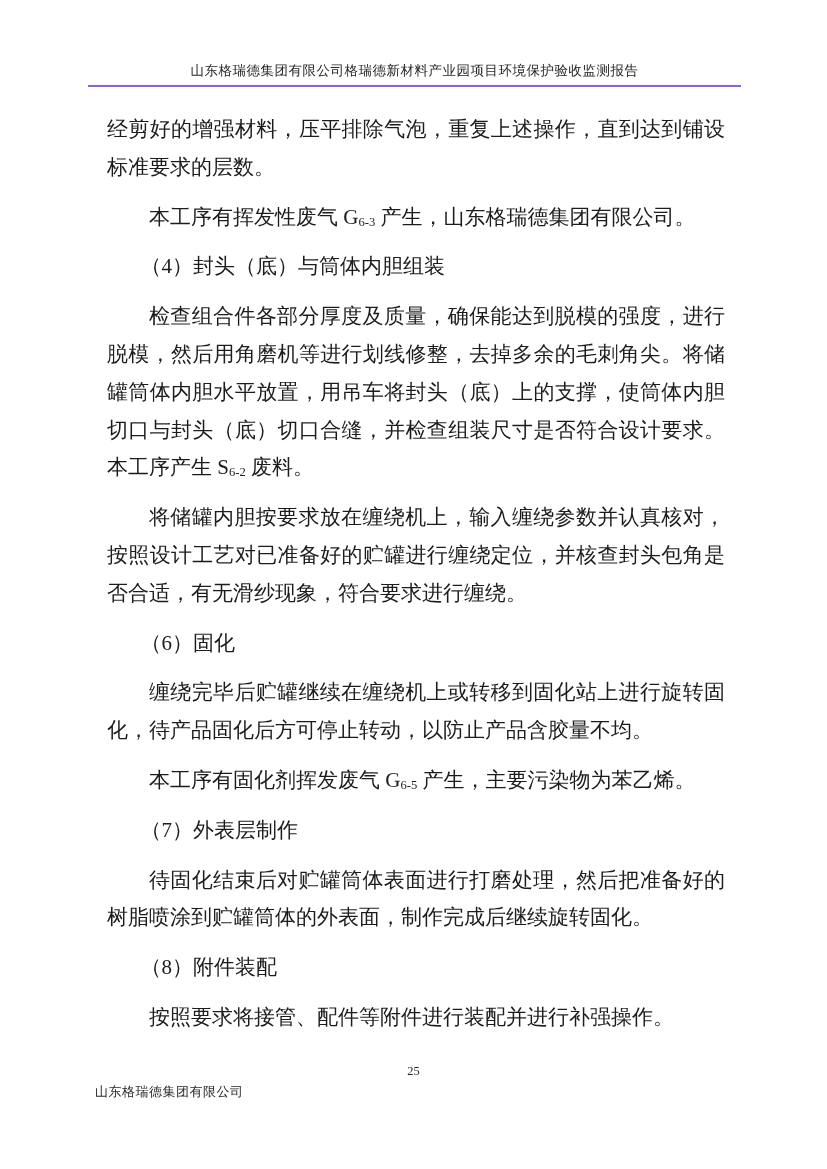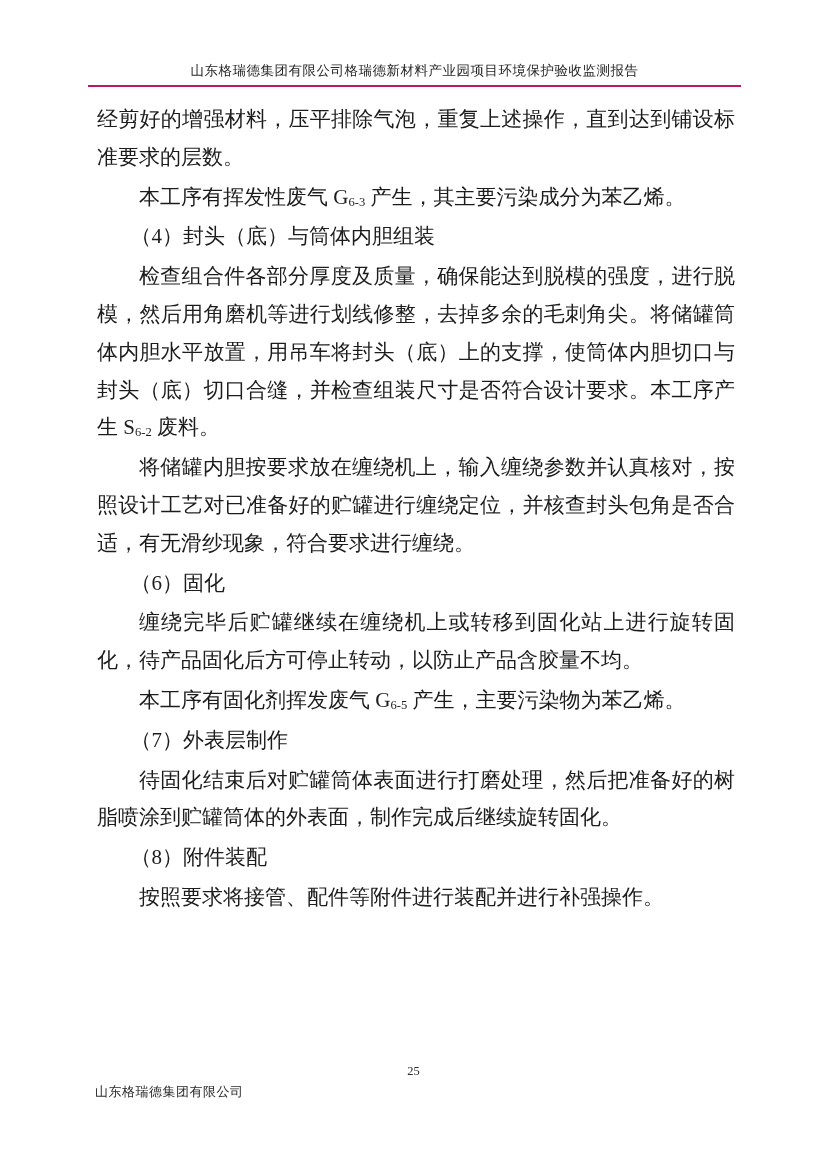--- a/index.html
+++ b/index.html
@@ -9,42 +9,42 @@
     font-family: "Liberation Serif", "DejaVu Serif", serif;
     color: #1c1c1c;
     position: relative;
     overflow: hidden;
   }
   .sheet { position: absolute; inset: 0; background: #ffffff; }
 
   .page-header {
     position: absolute;
     top: 62px; left: 88px; right: 86px;
-    border-bottom: 2px solid #be185d;
+    border-bottom: 2px solid #8b5cf6;
     padding-bottom: 5px;
   }
   .header-title {
     text-align: center;
     font-size: 13.5px;
     letter-spacing: 0.5px;
     color: #262626;
     white-space: nowrap;
   }
 
   .document-body {
     position: absolute;
     top: 99px; left: 95px; right: 90px;
     height: 950px;
     overflow: hidden;
     font-size: 21px;
     line-height: 37.8px;
     text-align: justify;
     text-justify: inter-ideograph;
   }
-  .document-body p { margin: 2px; padding: 0; }
+  .document-body p { margin: 12px; padding: 0; }
   p.continuation { text-indent: 0; }
   p.body { text-indent: 2em; }
   p.heading { text-indent: 1.6em; }
   sub {
     font-size: 0.6em;
     line-height: 0;
     vertical-align: -0.18em;
     letter-spacing: 0;
   }
 
@@ -68,21 +68,21 @@
 
 <div class="sheet">
 
   <div class="page-header">
     <div class="header-title">山东格瑞德集团有限公司格瑞德新材料产业园项目环境保护验收监测报告</div>
   </div>
 
   <div class="document-body">
 
   <p class="continuation"><span>经剪好的增强材料，压平排除气泡，重复上述操作，直到达到铺设标准要求的层数。</span></p>
-      <p class="body"><span>本工序有挥发性废气 </span><span>G</span><sub>6-3</sub><span> 产生，其主要污染成分为苯乙烯。</span></p>
+      <p class="body"><span>本工序有挥发性废气 </span><span>G</span><sub>6-3</sub><span> 产生，山东格瑞德集团有限公司。</span></p>
       <p class="heading"><span>（4）封头（底）与筒体内胆组装</span></p>
       <p class="body"><span>检查组合件各部分厚度及质量，确保能达到脱模的强度，进行脱模，然后用角磨机等进行划线修整，去掉多余的毛刺角尖。将储罐筒体内胆水平放置，用吊车将封头（底）上的支撑，使筒体内胆切口与封头（底）切口合缝，并检查组装尺寸是否符合设计要求。本工序产生 </span><span>S</span><sub>6-2</sub><span> 废料。</span></p>
       <p class="body"><span>将储罐内胆按要求放在缠绕机上，输入缠绕参数并认真核对，按照设计工艺对已准备好的贮罐进行缠绕定位，并核查封头包角是否合适，有无滑纱现象，符合要求进行缠绕。</span></p>
       <p class="heading"><span>（6）固化</span></p>
       <p class="body"><span>缠绕完毕后贮罐继续在缠绕机上或转移到固化站上进行旋转固化，待产品固化后方可停止转动，以防止产品含胶量不均。</span></p>
       <p class="body"><span>本工序有固化剂挥发废气 </span><span>G</span><sub>6-5</sub><span> 产生，主要污染物为苯乙烯。</span></p>
       <p class="heading"><span>（7）外表层制作</span></p>
       <p class="body"><span>待固化结束后对贮罐筒体表面进行打磨处理，然后把准备好的树脂喷涂到贮罐筒体的外表面，制作完成后继续旋转固化。</span></p>
       <p class="heading"><span>（8）附件装配</span></p>
       <p class="body"><span>按照要求将接管、配件等附件进行装配并进行补强操作。</span></p>

